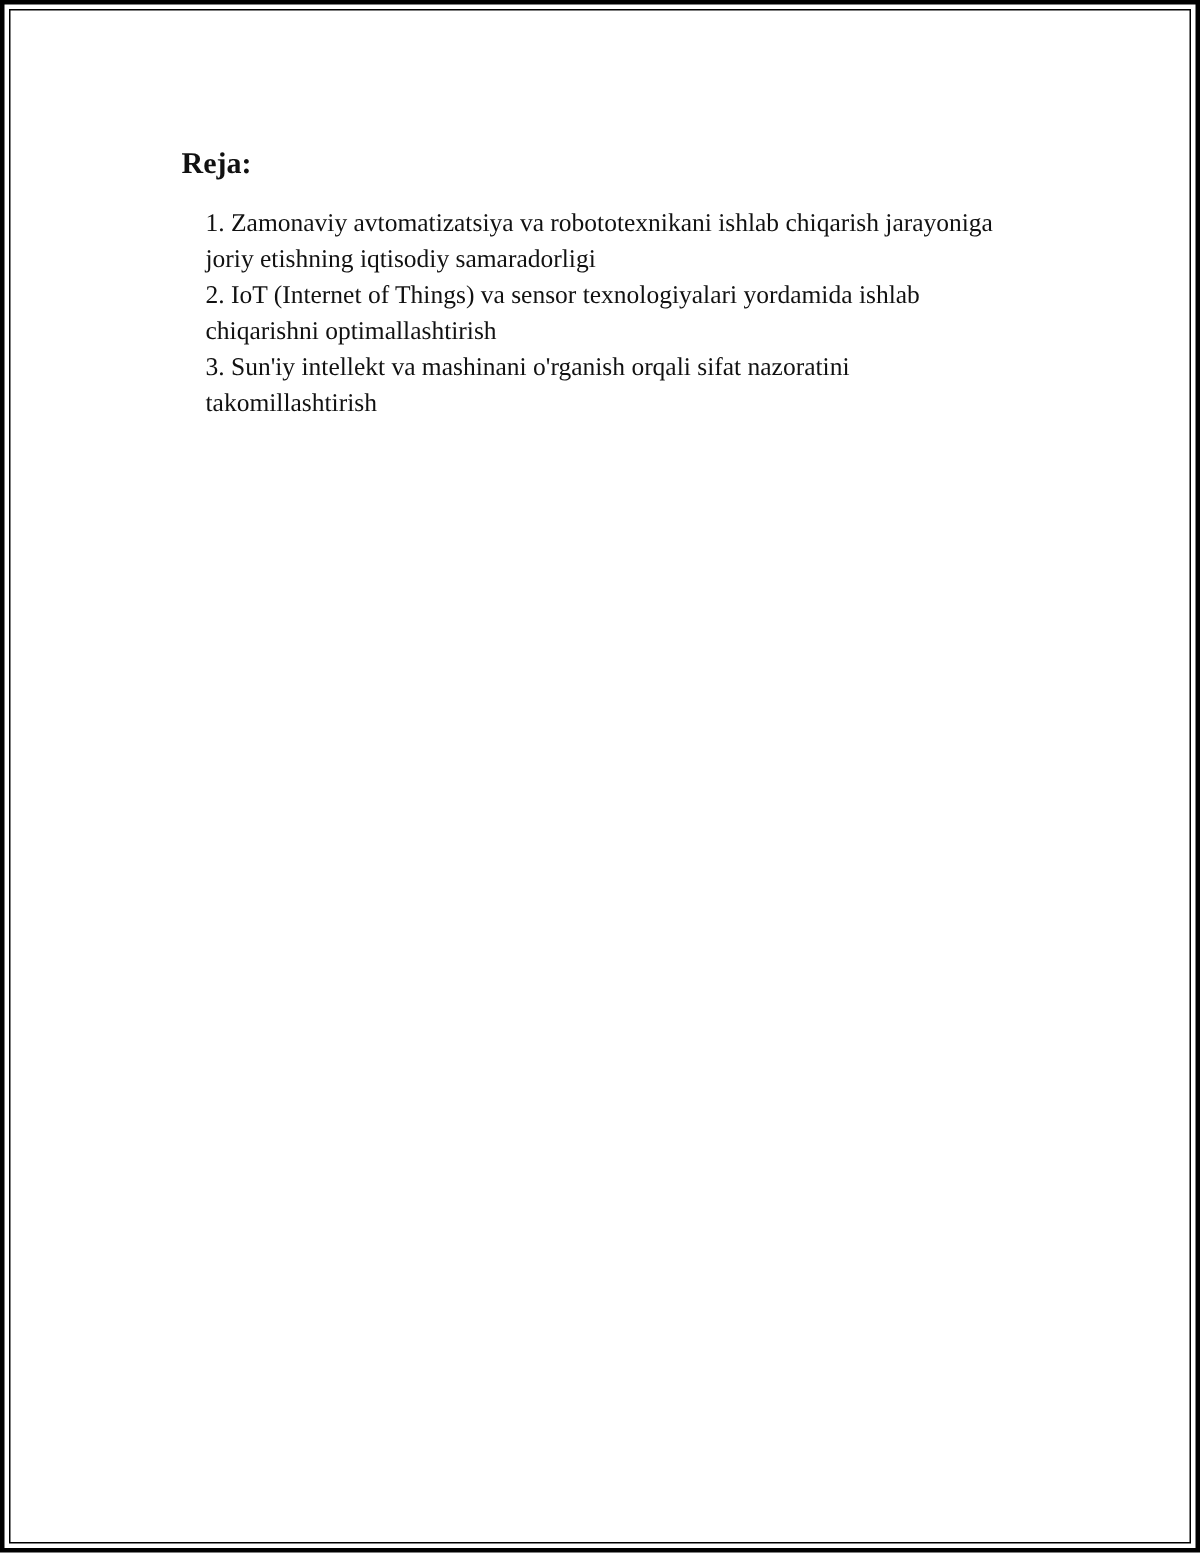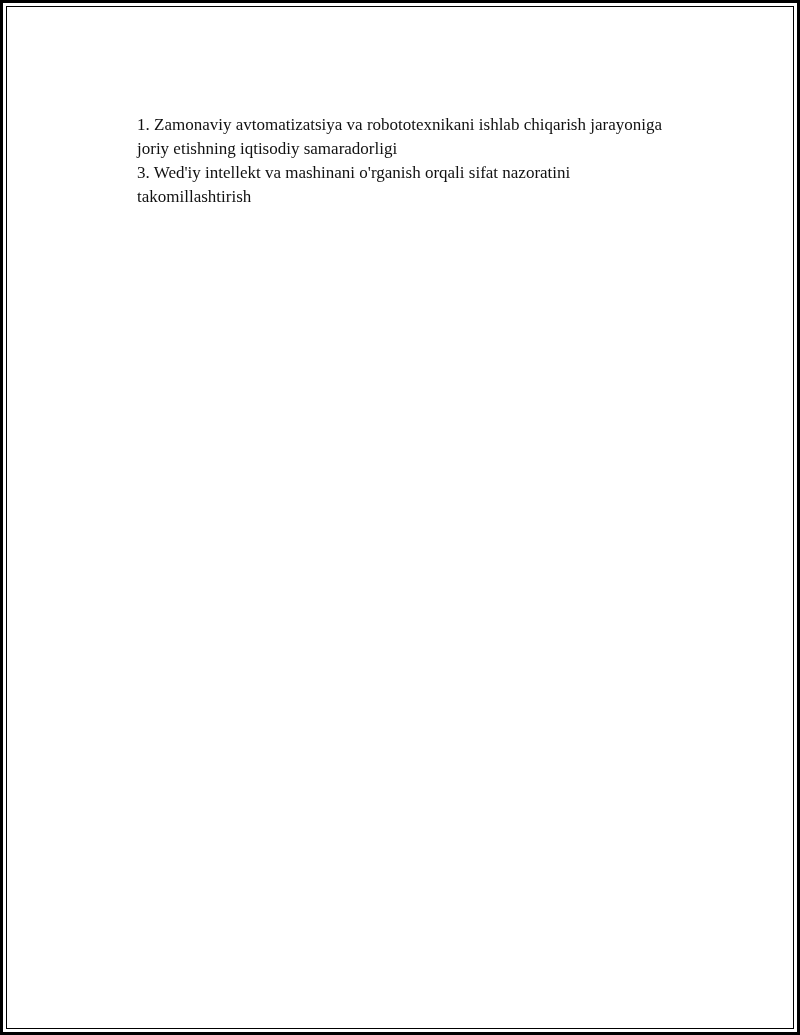--- a/index.html
+++ b/index.html
@@ -57,18 +57,20 @@
       margin: 0;
       padding: 0;
     }
   </style>
 </head>
 <body>
 
 <div class="page">
   <div class="page-inner"></div>
   <div class="content">
+    <h2 class="heading">Reja:</h2>
     <ul class="plan-list">
       <li>1. Zamonaviy avtomatizatsiya va robototexnikani ishlab chiqarish jarayoniga joriy etishning iqtisodiy samaradorligi</li>
-      <li>3. Wed'iy intellekt va mashinani o'rganish orqali sifat nazoratini takomillashtirish</li>
+      <li>2. IoT (Internet of Things) va sensor texnologiyalari yordamida ishlab chiqarishni optimallashtirish</li>
+      <li>3. Sun'iy intellekt va mashinani o'rganish orqali sifat nazoratini takomillashtirish</li>
     </ul>
   </div>
 </div>
 
 </body></html>

